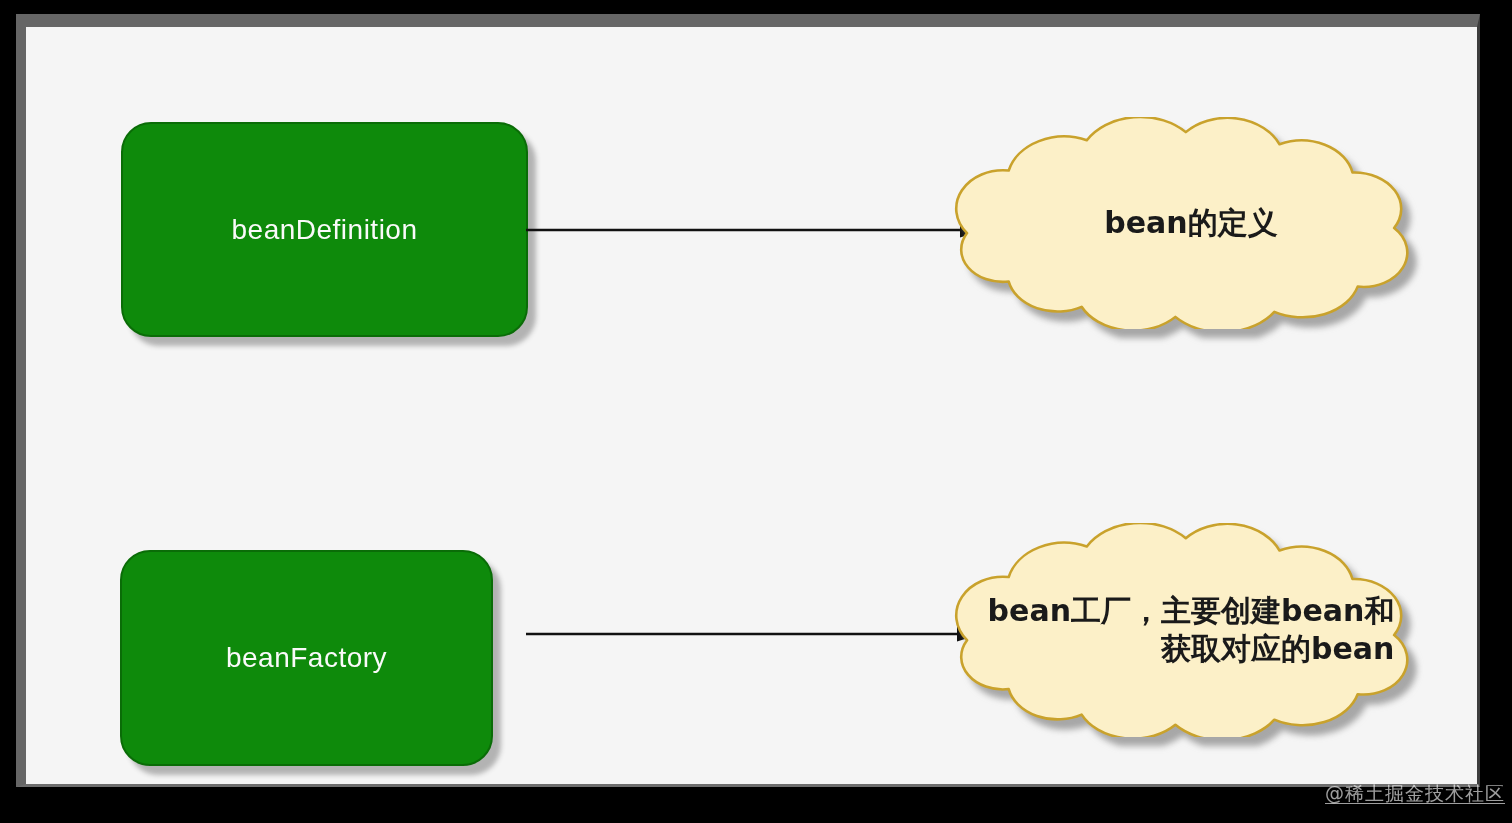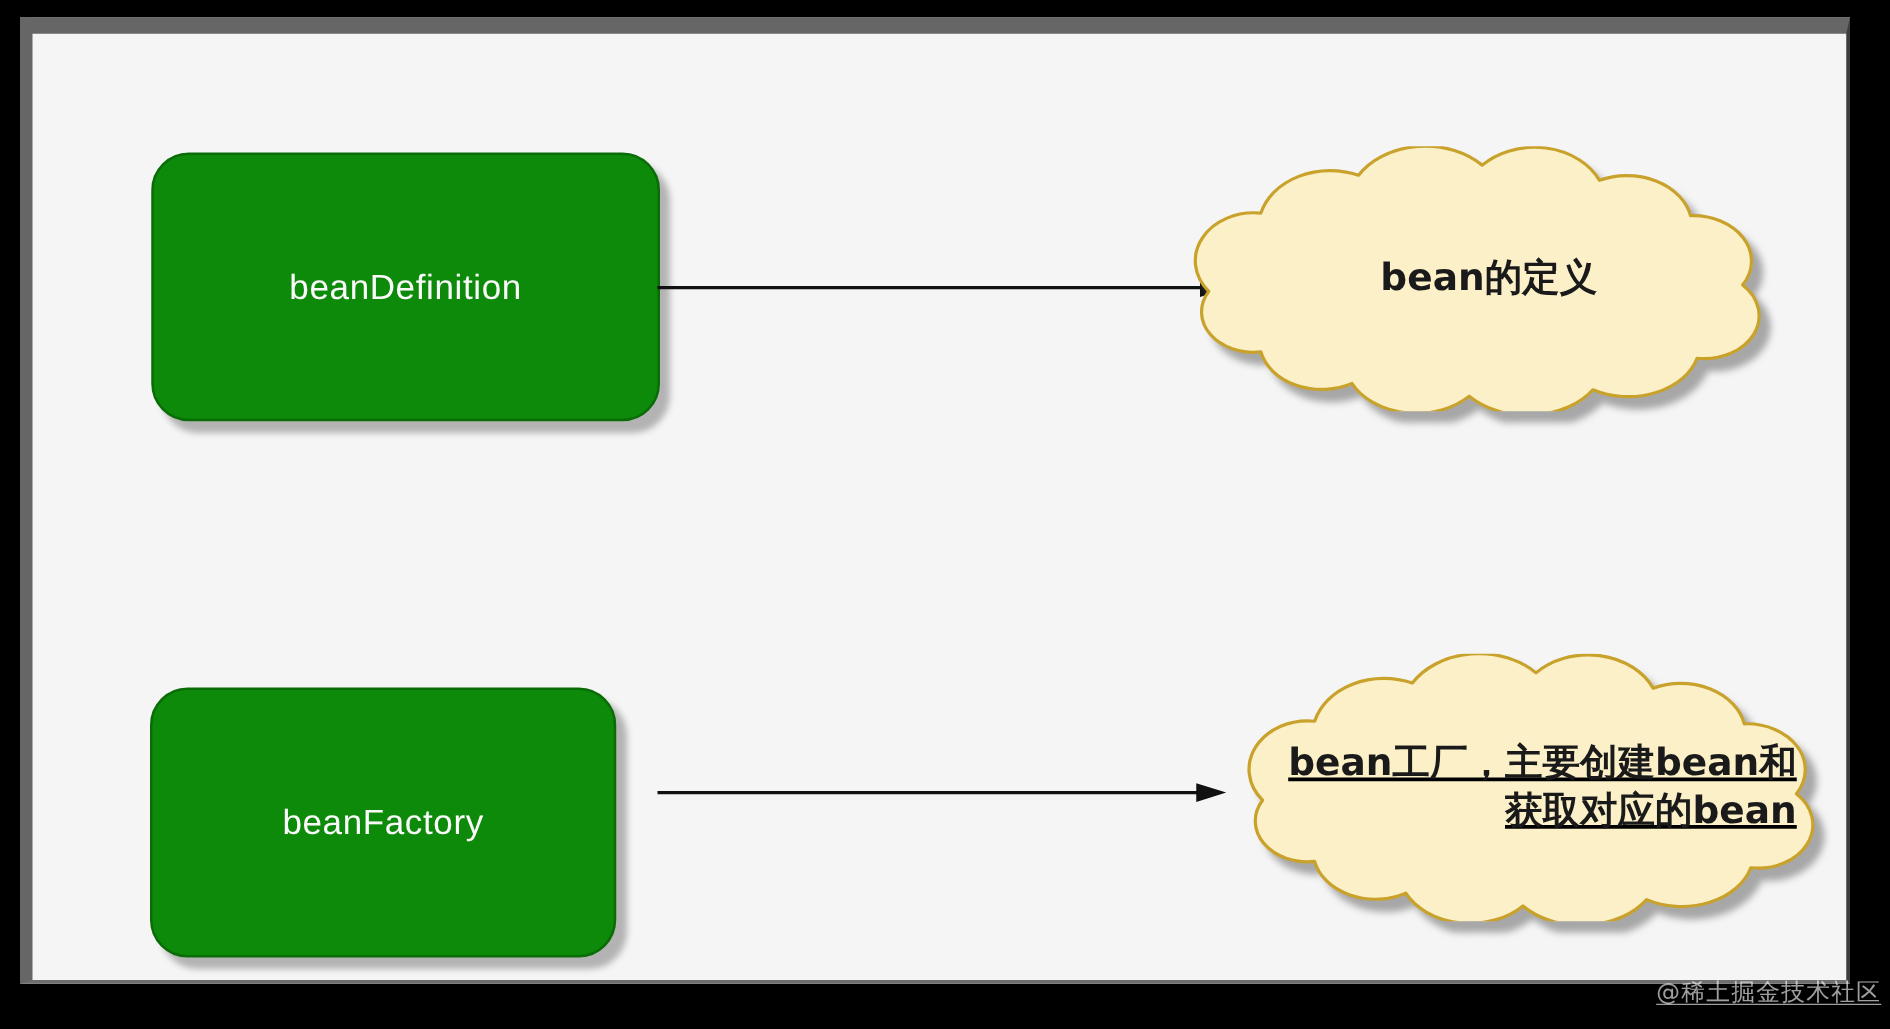--- a/index.html
+++ b/index.html
@@ -42,21 +42,21 @@
   .conn1 { left: 500px; top: 193px; width: 465px; height: 20px; }
   .conn2 { left: 500px; top: 597px; width: 465px; height: 20px; }
 
   .cloud {
     position: absolute;
     display: flex;
     align-items: center;
     justify-content: center;
   }
   .cloud1 { left: 915px; top: 90px;  width: 500px; height: 212px; }
-  .cloud2 { left: 958px; top: 496px; width: 500px; height: 214px; text-decoration: underline; }
+  .cloud2 { left: 915px; top: 496px; width: 500px; height: 214px; }
   .cloud svg {
     position: absolute;
     left: 0; top: 0; width: 100%; height: 100%;
     filter: drop-shadow(8px 9px 3px rgba(140,140,140,0.75));
   }
   .cloud .cloud-text {
     position: relative;
     z-index: 2;
     text-align: right;
     color: #1a1a1a;

